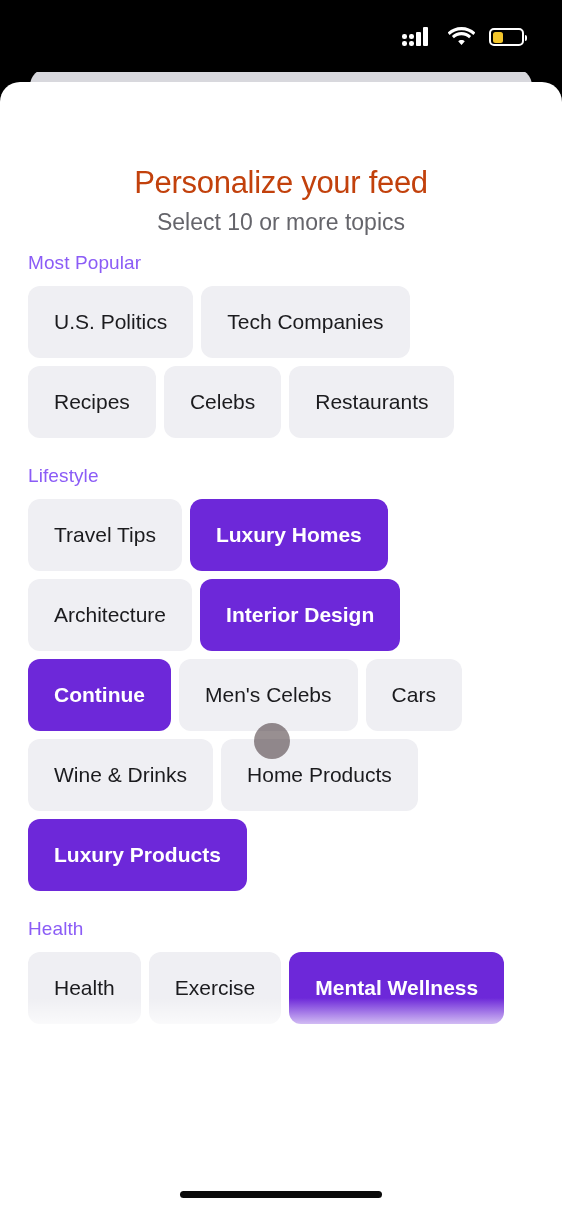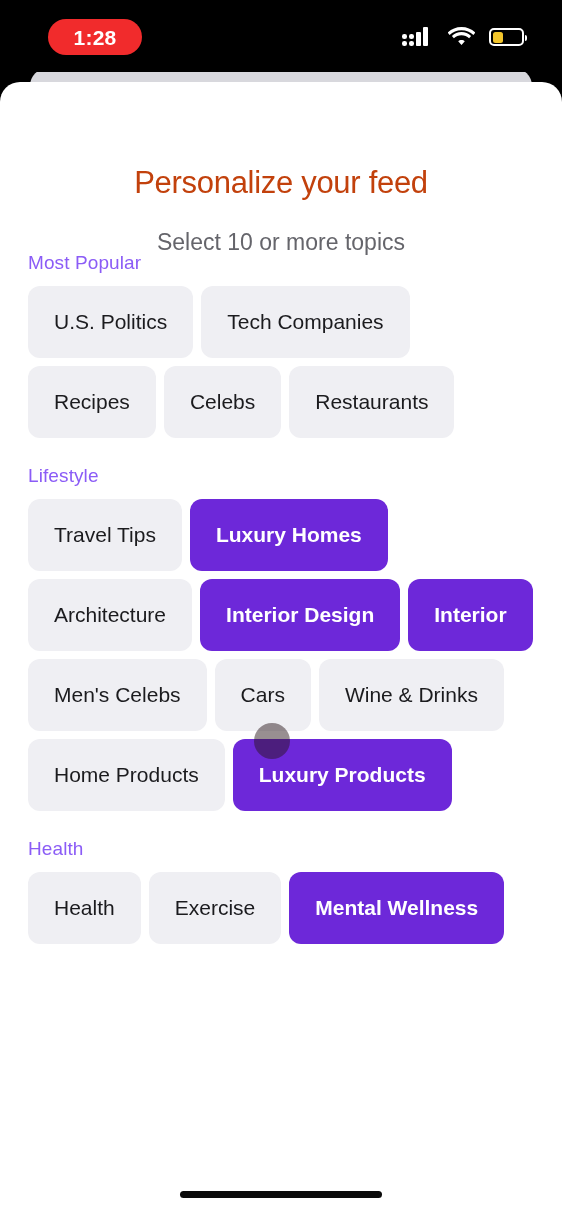--- a/index.html
+++ b/index.html
@@ -84,21 +84,21 @@
   
   #headline {
     position:absolute; top:83px; left:0; width:562px;
     text-align:center;
     font-size:31px; font-weight:normal;
     color:#c2410c; letter-spacing:-0.3px;
   }
   #subhead {
     position:absolute; top:127px; left:0; width:562px;
     text-align:center;
-    font-size:23px; color:#65656b; font-weight:normal;margin-top:20px;
+    font-size:23px; color:#65656b; font-weight:normal;
   }
 
   
   #topics {
     position:absolute; top:170px; left:0;
     width:562px; height:966px;
     padding:0 28px;
   }
   .section { margin-bottom:13px; }
   .section-label {
@@ -163,23 +163,20 @@
     background:#0a0a0a; border-radius:4px;
     z-index:35; cursor:pointer;
   }
 </style>
 </head>
 <body>
 
 <div id="phone">
 
   <div id="status-bar">
-    <div id="time-pill">
-      <span>1:28</span>
-    </div>
     <div id="status-right">
       <div class="cell-icon">
         <div class="dot" style="left:0px;  top:15px;"></div>
         <div class="dot" style="left:7px;  top:15px;"></div>
         <div class="dot" style="left:14px; top:15px;"></div>
         <div class="dot" style="left:0px;  top:8px;"></div>
         <div class="dot" style="left:7px;  top:8px;"></div>
         <div class="bar" style="left:14px; top:6px;  height:14px;"></div>
         <div class="bar" style="left:21px; top:1px;  height:19px;"></div>
       </div>
@@ -215,21 +212,21 @@
             <div class="chip">Restaurants</div>
           </div>
         </div>
         <div class="section gap-lg">
           <div class="section-label">Lifestyle</div>
           <div class="chip-wrap">
             <div class="chip">Travel Tips</div>
             <div class="chip selected">Luxury Homes</div>
             <div class="chip">Architecture</div>
             <div class="chip selected">Interior Design</div>
-            <div class="chip selected">Interior</div>
+            <div class="chip selected">Continue</div>
             <div class="chip">Men's Celebs</div>
             <div class="chip">Cars</div>
             <div class="chip">Wine &amp; Drinks</div>
             <div class="chip">Home Products</div>
             <div class="chip selected">Luxury Products</div>
           </div>
         </div>
         <div class="section gap-lg">
           <div class="section-label">Health</div>
           <div class="chip-wrap">

